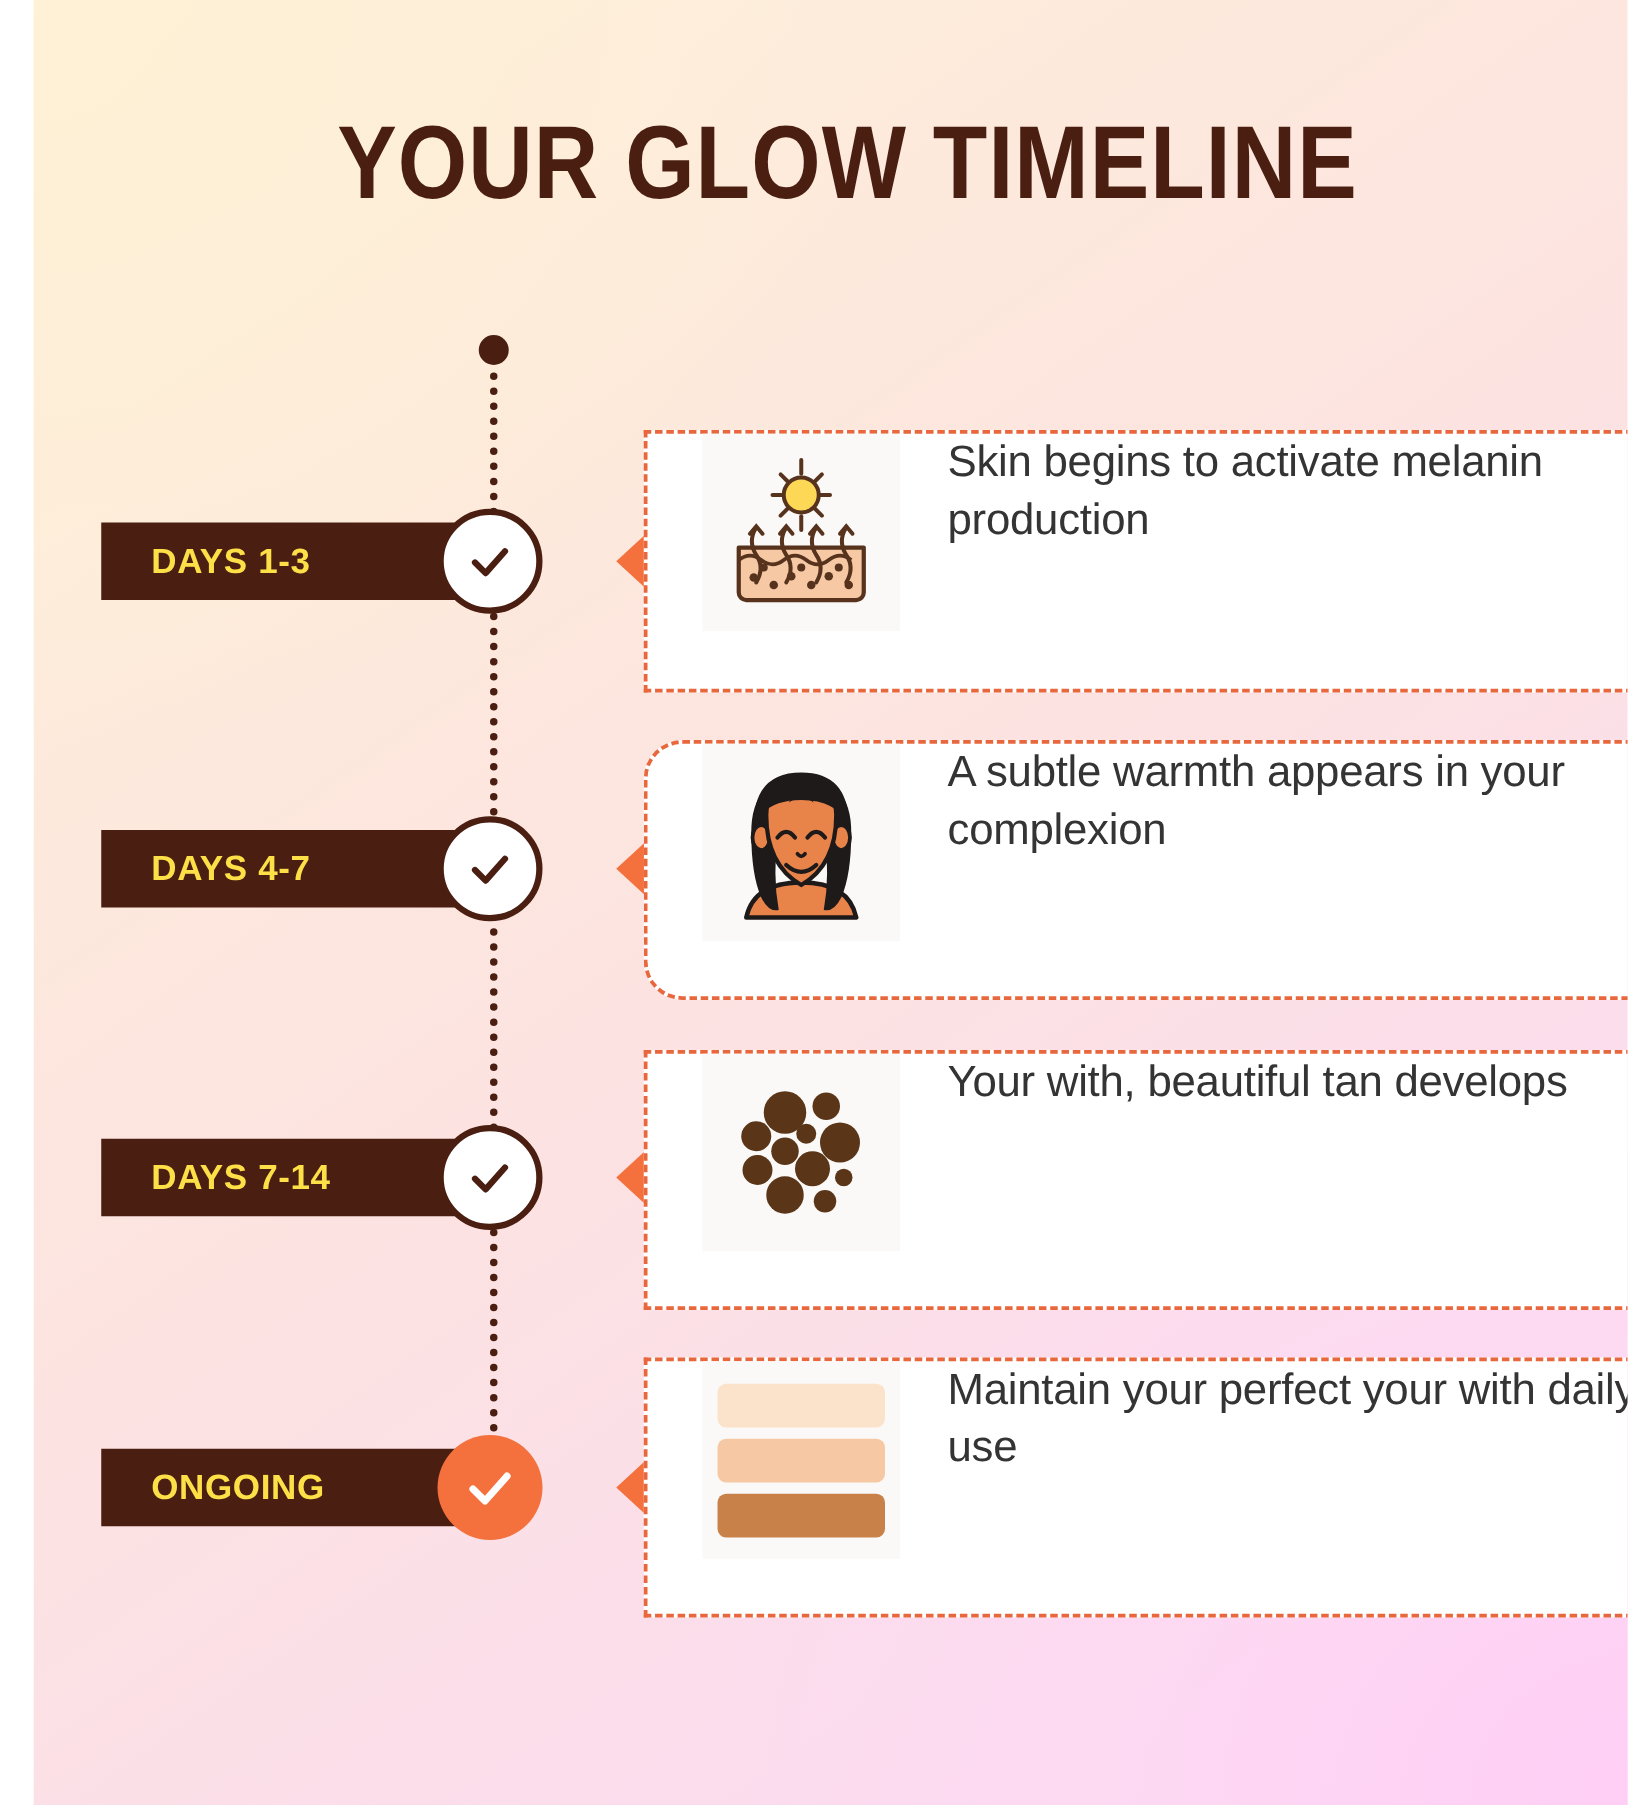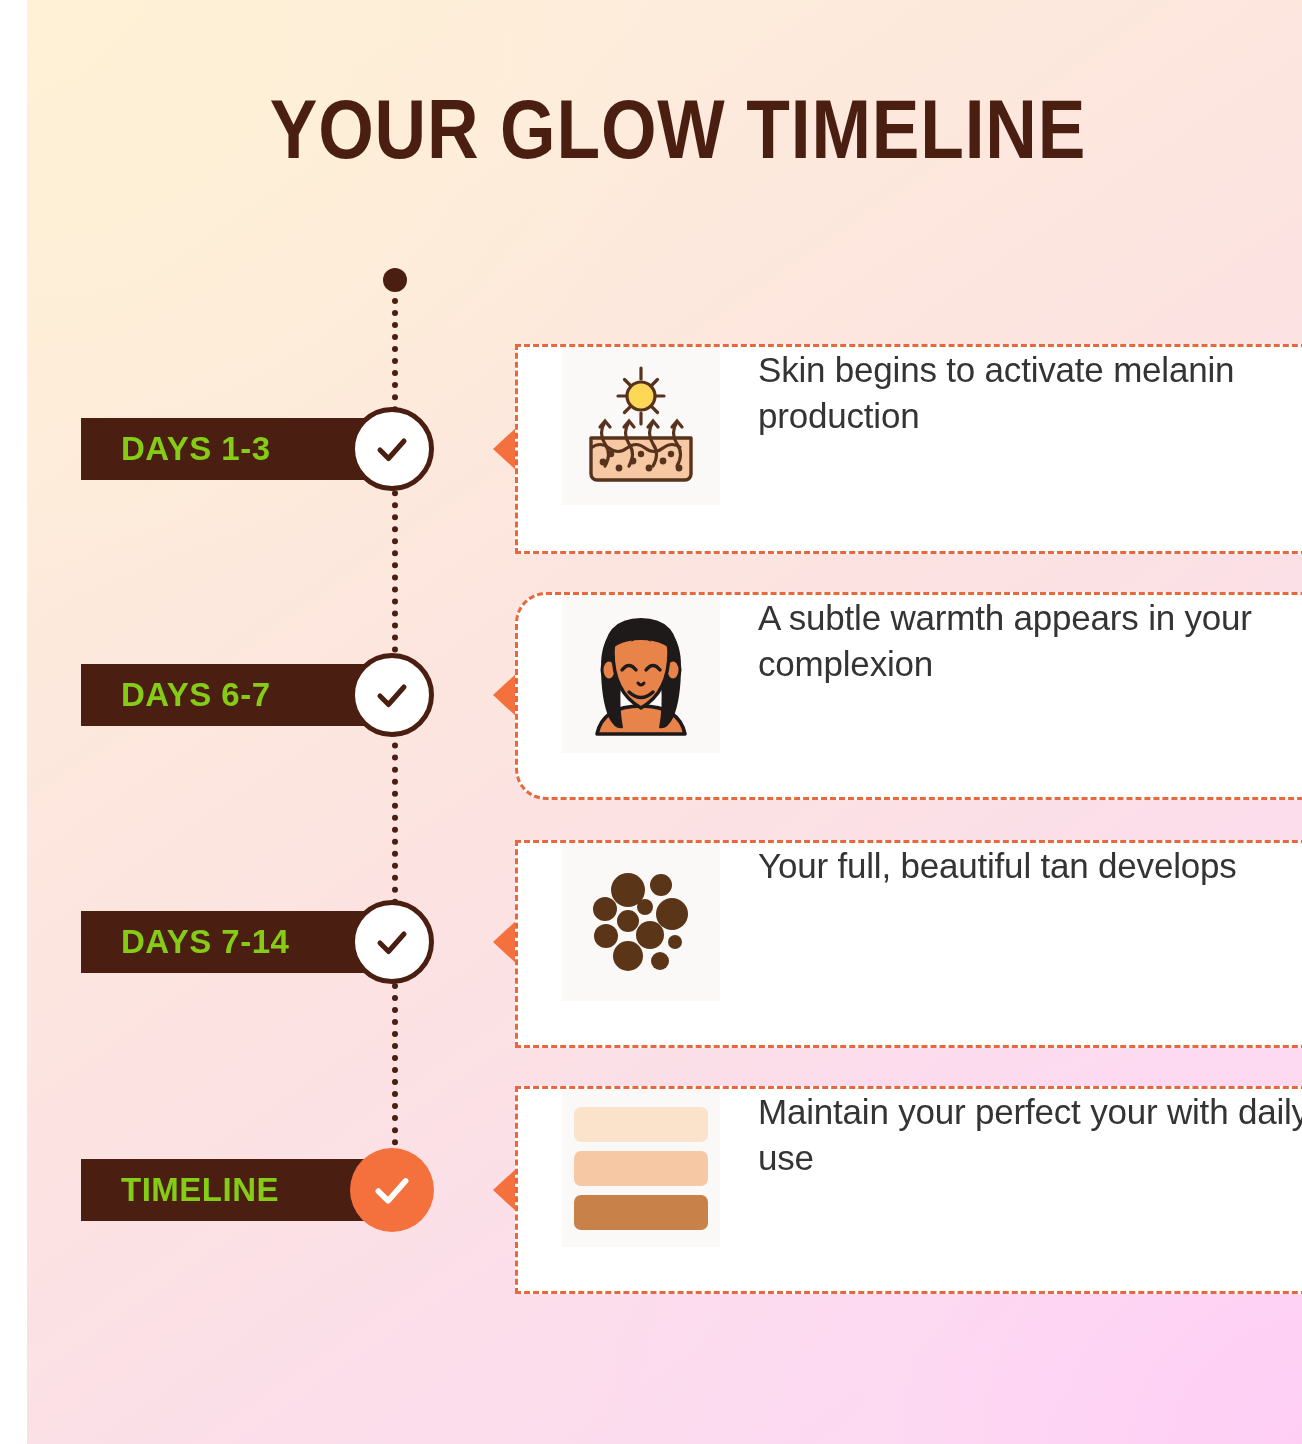--- a/index.html
+++ b/index.html
@@ -87,22 +87,22 @@
     top: -31px;
     height: 62px;
     width: 320px;
     background: #4A1E10;
     display: flex;
     align-items: center;
     box-sizing: border-box;
     padding-left: 40px;
   }
   .badge-label {
-    color: #84cc16;
-    font-size: 33px;
+    color: #fde047;
+    font-size: 28px;
     font-weight: bold;
     letter-spacing: 0.5px;
     font-family: "Liberation Sans", sans-serif;
     white-space: nowrap;
   }
 
   
   .check {
     position: absolute;
     left: 323px;
@@ -251,21 +251,21 @@
           <path d="M77 71 L82 65 L87 71"></path>
           <path d="M101 71 L106 65 L111 71"></path>
         </g>
       </svg>
     </div>
     <div class="card-text">Skin begins to activate melanin production</div>
   </div>
 
   <div class="row row-2">
     <div class="badge">
-      <span class="badge-label">DAYS 6-7</span>
+      <span class="badge-label">DAYS 4-7</span>
     </div>
     <div class="check pending">
       <svg width="44" height="44" viewBox="0 0 44 44">
         <path d="M10 23 L18.5 31.5 L34 14" fill="none" stroke="#4A1E10" stroke-width="5" stroke-linecap="round" stroke-linejoin="round"></path>
       </svg>
     </div>
     <div class="arrow"></div>
   </div>
 
   <div class="card card-2">
@@ -318,26 +318,26 @@
           <circle cx="96" cy="57" r="16"></circle>
           <circle cx="52" cy="64" r="11"></circle>
           <circle cx="30" cy="79" r="12"></circle>
           <circle cx="74" cy="78" r="14"></circle>
           <circle cx="99" cy="85" r="7"></circle>
           <circle cx="52" cy="99" r="15"></circle>
           <circle cx="84" cy="104" r="9"></circle>
         </g>
       </svg>
     </div>
-    <div class="card-text">Your full, beautiful tan develops</div>
+    <div class="card-text">Your with, beautiful tan develops</div>
   </div>
 
   <div class="row row-4">
     <div class="badge">
-      <span class="badge-label">TIMELINE</span>
+      <span class="badge-label">ONGOING</span>
     </div>
     <div class="check done">
       <svg width="50" height="50" viewBox="0 0 44 44">
         <path d="M10 23 L18.5 31.5 L34 14" fill="none" stroke="#FFFFFF" stroke-width="5" stroke-linecap="round" stroke-linejoin="round"></path>
       </svg>
     </div>
     <div class="arrow"></div>
   </div>
 
   <div class="card card-4">

